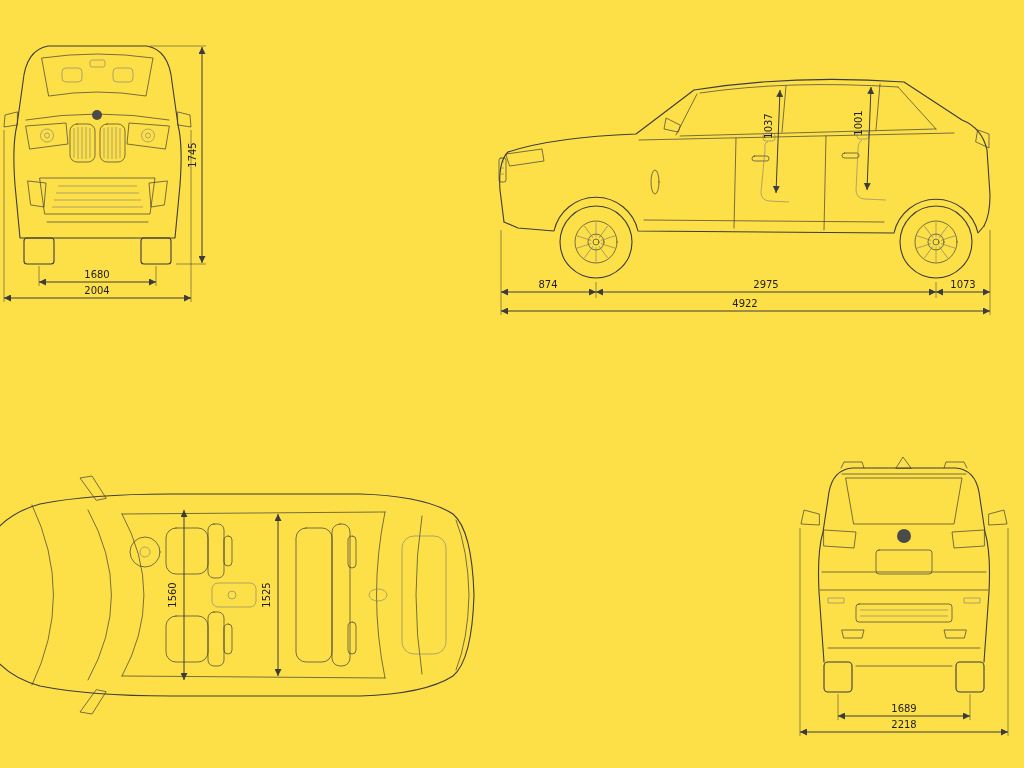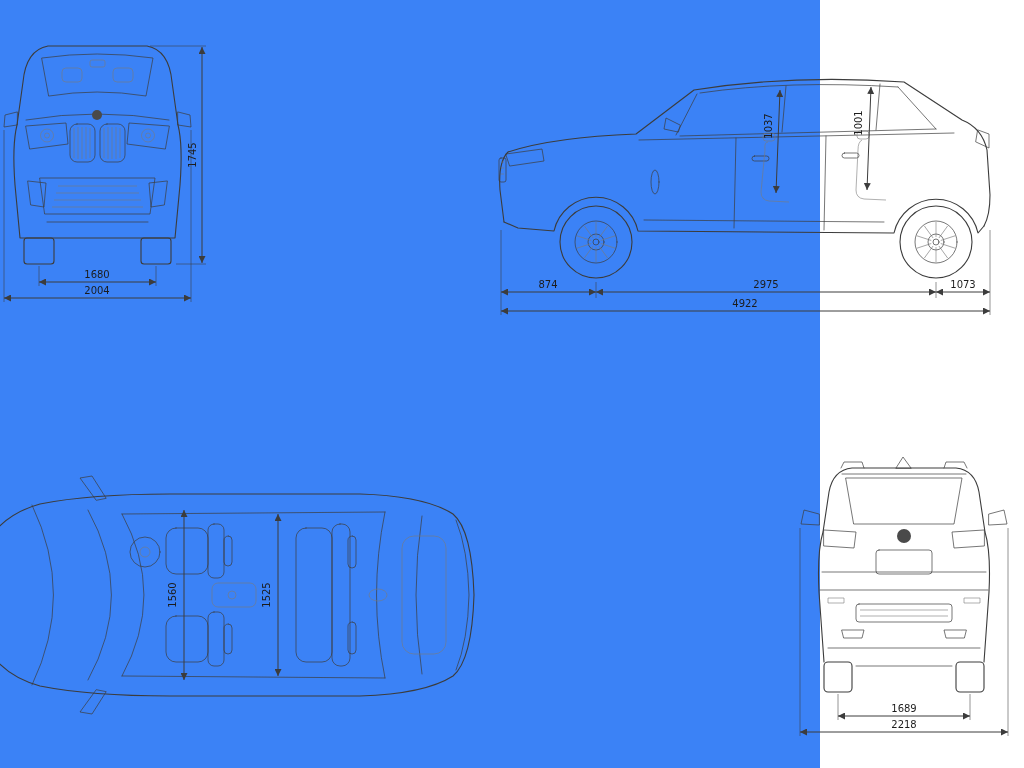--- a/index.html
+++ b/index.html
@@ -1,16 +1,16 @@
 <!DOCTYPE html>
 <html><head>
 <meta charset="utf-8">
 <style>
   html,body{margin:0;padding:0;background:#ffffff;width:1024px;height:768px;overflow:hidden;}
-  #canvas{position:relative;width:820px;height:768px;background:#3b82f6;font-family:"DejaVu Sans",sans-serif;}
+  #canvas{position:relative;width:1024px;height:768px;background:#fde047;font-family:"DejaVu Sans",sans-serif;}
   .view{position:absolute;}
   .car{fill:none;stroke:#3c3c3c;stroke-width:1.1;stroke-linejoin:round;stroke-linecap:round;}
   .thin{stroke-width:.7;}
   .fine{fill:none;stroke:#7a7a7a;stroke-width:.6;stroke-linejoin:round;}
   .dim{stroke:#3c3c3c;stroke-width:1;fill:none;}
   .ext{stroke:#3c3c3c;stroke-width:.55;fill:none;}
   .lbl{font:10px "DejaVu Sans",sans-serif;fill:#1c1c1c;}
   .dark{fill:#4a4a4a;stroke:none;}
 </style>
 </head>

